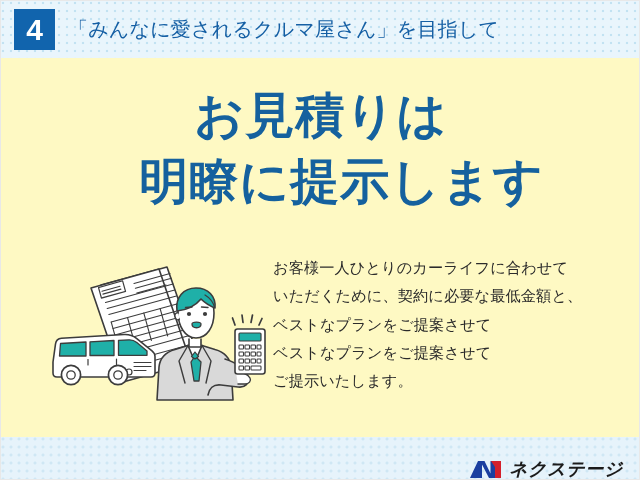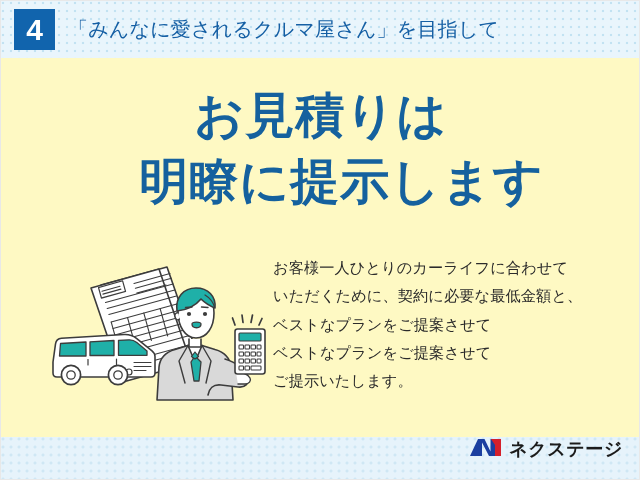--- a/index.html
+++ b/index.html
@@ -142,22 +142,23 @@
       radial-gradient(circle at 2px 2px, #cfe7f4 1.4px, transparent 1.7px);
     background-size: 8px 8px;
     overflow: hidden;
   }
   .logo-wrap {
     position: absolute;
     right: 18px;
     top: 0;
     height: 44px;
     display: flex;
-    align-items: flex-start;
+    align-items: flex-end;
     gap: 7px;
+    font-style: italic;
   }
   .logo-mark { width: 33px; height: 22px; display: block; flex: 0 0 auto; }
   .logo-text {
     color: #1b1b1b;
     font-size: 18px;
     font-weight: 700;
     letter-spacing: 0.6px;
     font-family: "DejaVu Sans", "Liberation Sans", sans-serif;
     white-space: nowrap;
   }

